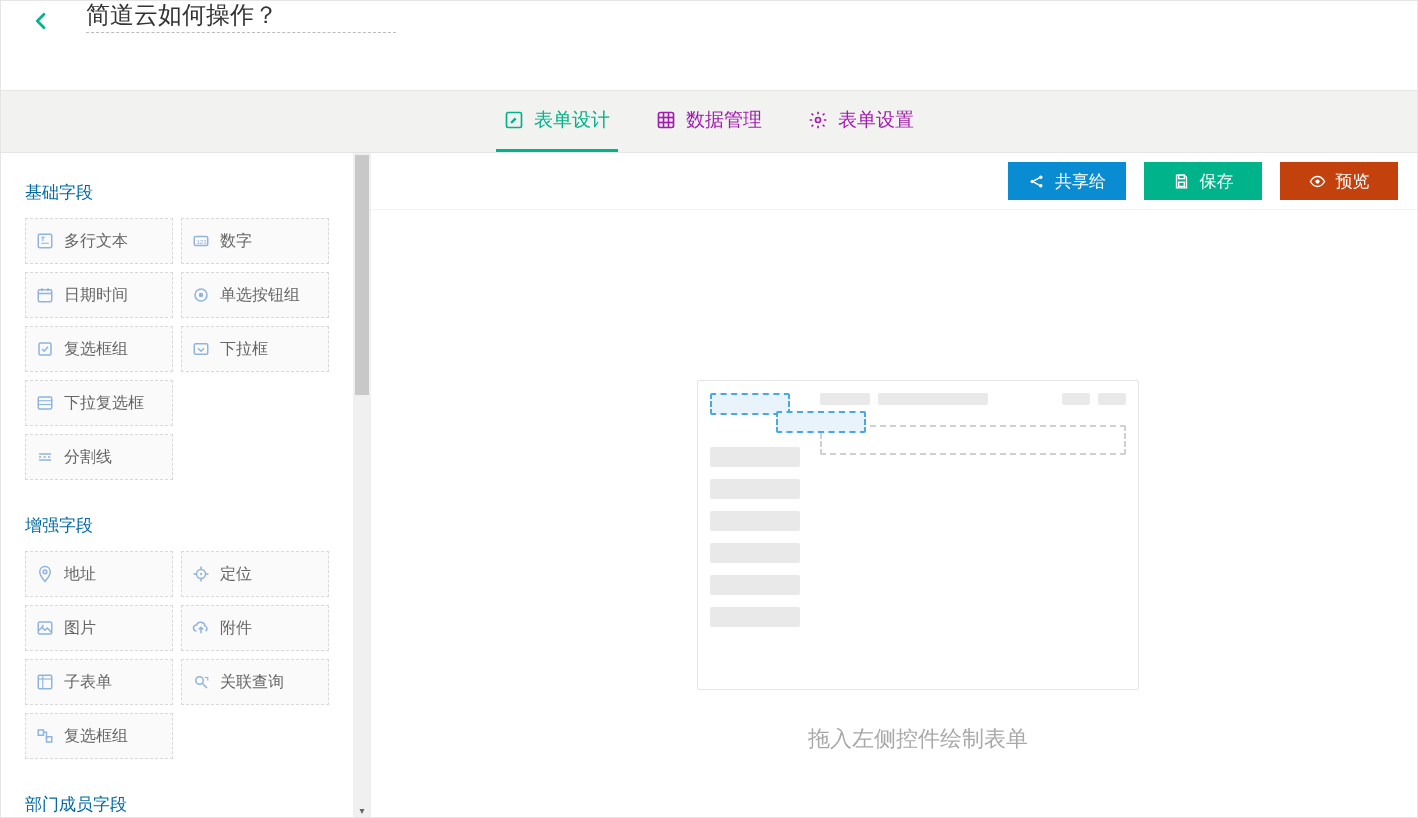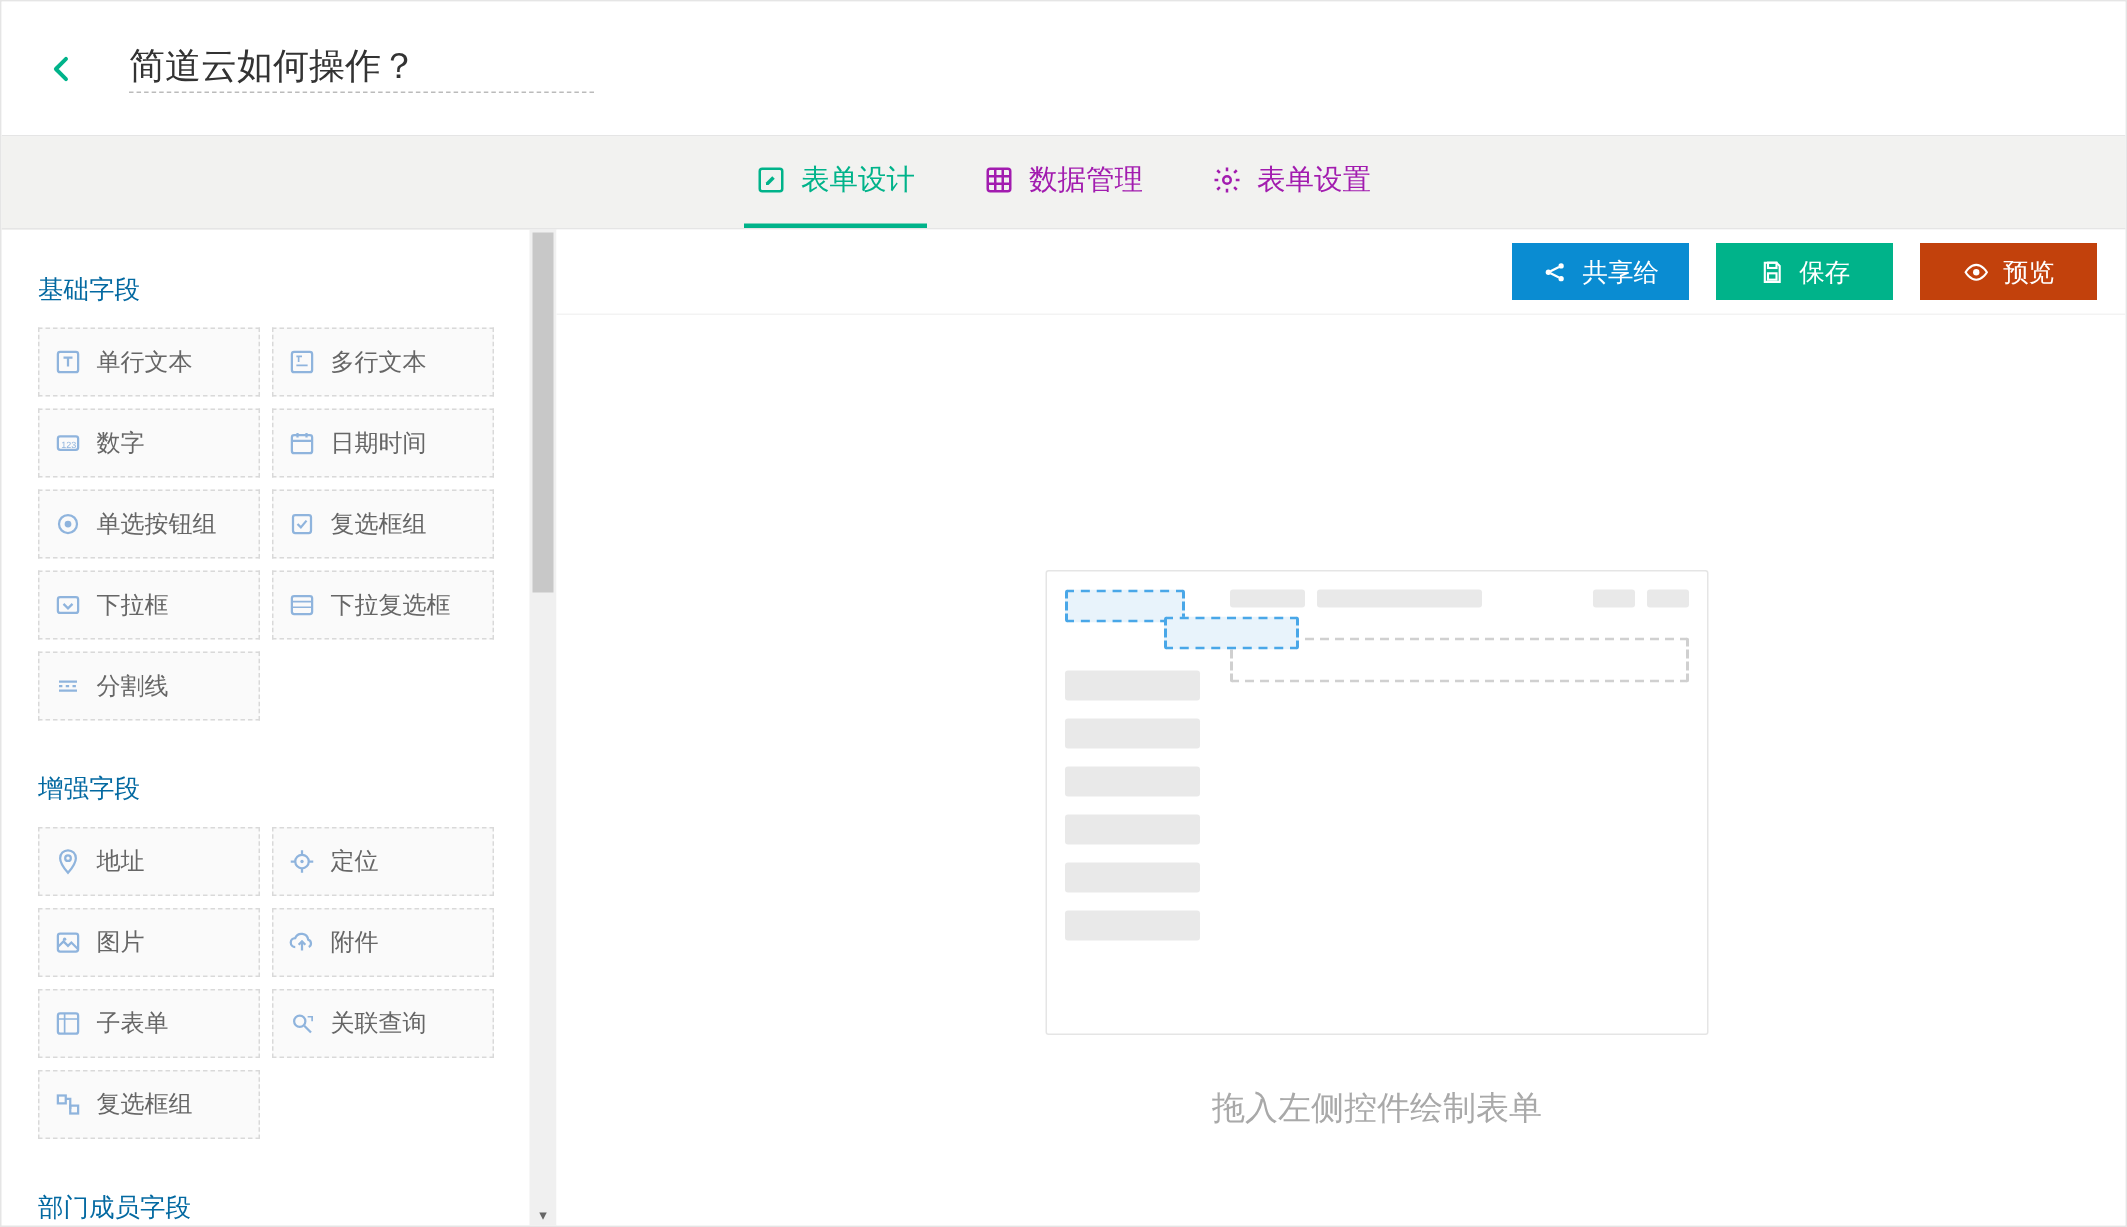--- a/index.html
+++ b/index.html
@@ -11,21 +11,21 @@
     width: 1418px;
     height: 818px;
     overflow: hidden;
     border: 1px solid #e5e5e5;
   }
 
   
   .titlebar {
     height: 90px;
     display: flex;
-    align-items: center;
+    align-items: flex-start;
     padding: 0 20px;
     border-bottom: 1px solid #e5e5e5;
     background: #fff;
   }
   .back-btn {
     width: 40px; height: 40px;
     display: flex; align-items: center; justify-content: center;
     cursor: pointer;
     color: #00b38a;
     margin-right: 25px;
@@ -288,29 +288,20 @@
   </div>
 </div>
 
 <div class="main">
 
   <div class="sidebar-wrap">
     <div class="sidebar">
 
       <div class="section-title">基础字段</div>
       <div class="field-grid">
-        <div class="field">
-          <span class="ficon">
-              <svg viewBox="0 0 24 24">
-                <rect x="3" y="3" width="18" height="18" rx="2" stroke="currentColor" stroke-width="2" fill="none"></rect>
-                <path d="M8 8h8M12 8v8" stroke="currentColor" stroke-width="2"></path>
-              </svg>
-            </span>
-          <span>单行文本</span>
-        </div>
         <div class="field">
           <span class="ficon">
               <svg viewBox="0 0 24 24">
                 <rect x="3" y="3" width="18" height="18" rx="2" stroke="currentColor" stroke-width="2" fill="none"></rect>
                 <path d="M7 7h5M9 7v5M7 15h10" stroke="currentColor" stroke-width="1.5"></path>
               </svg>
             </span>
           <span>多行文本</span>
         </div>
         <div class="field">

